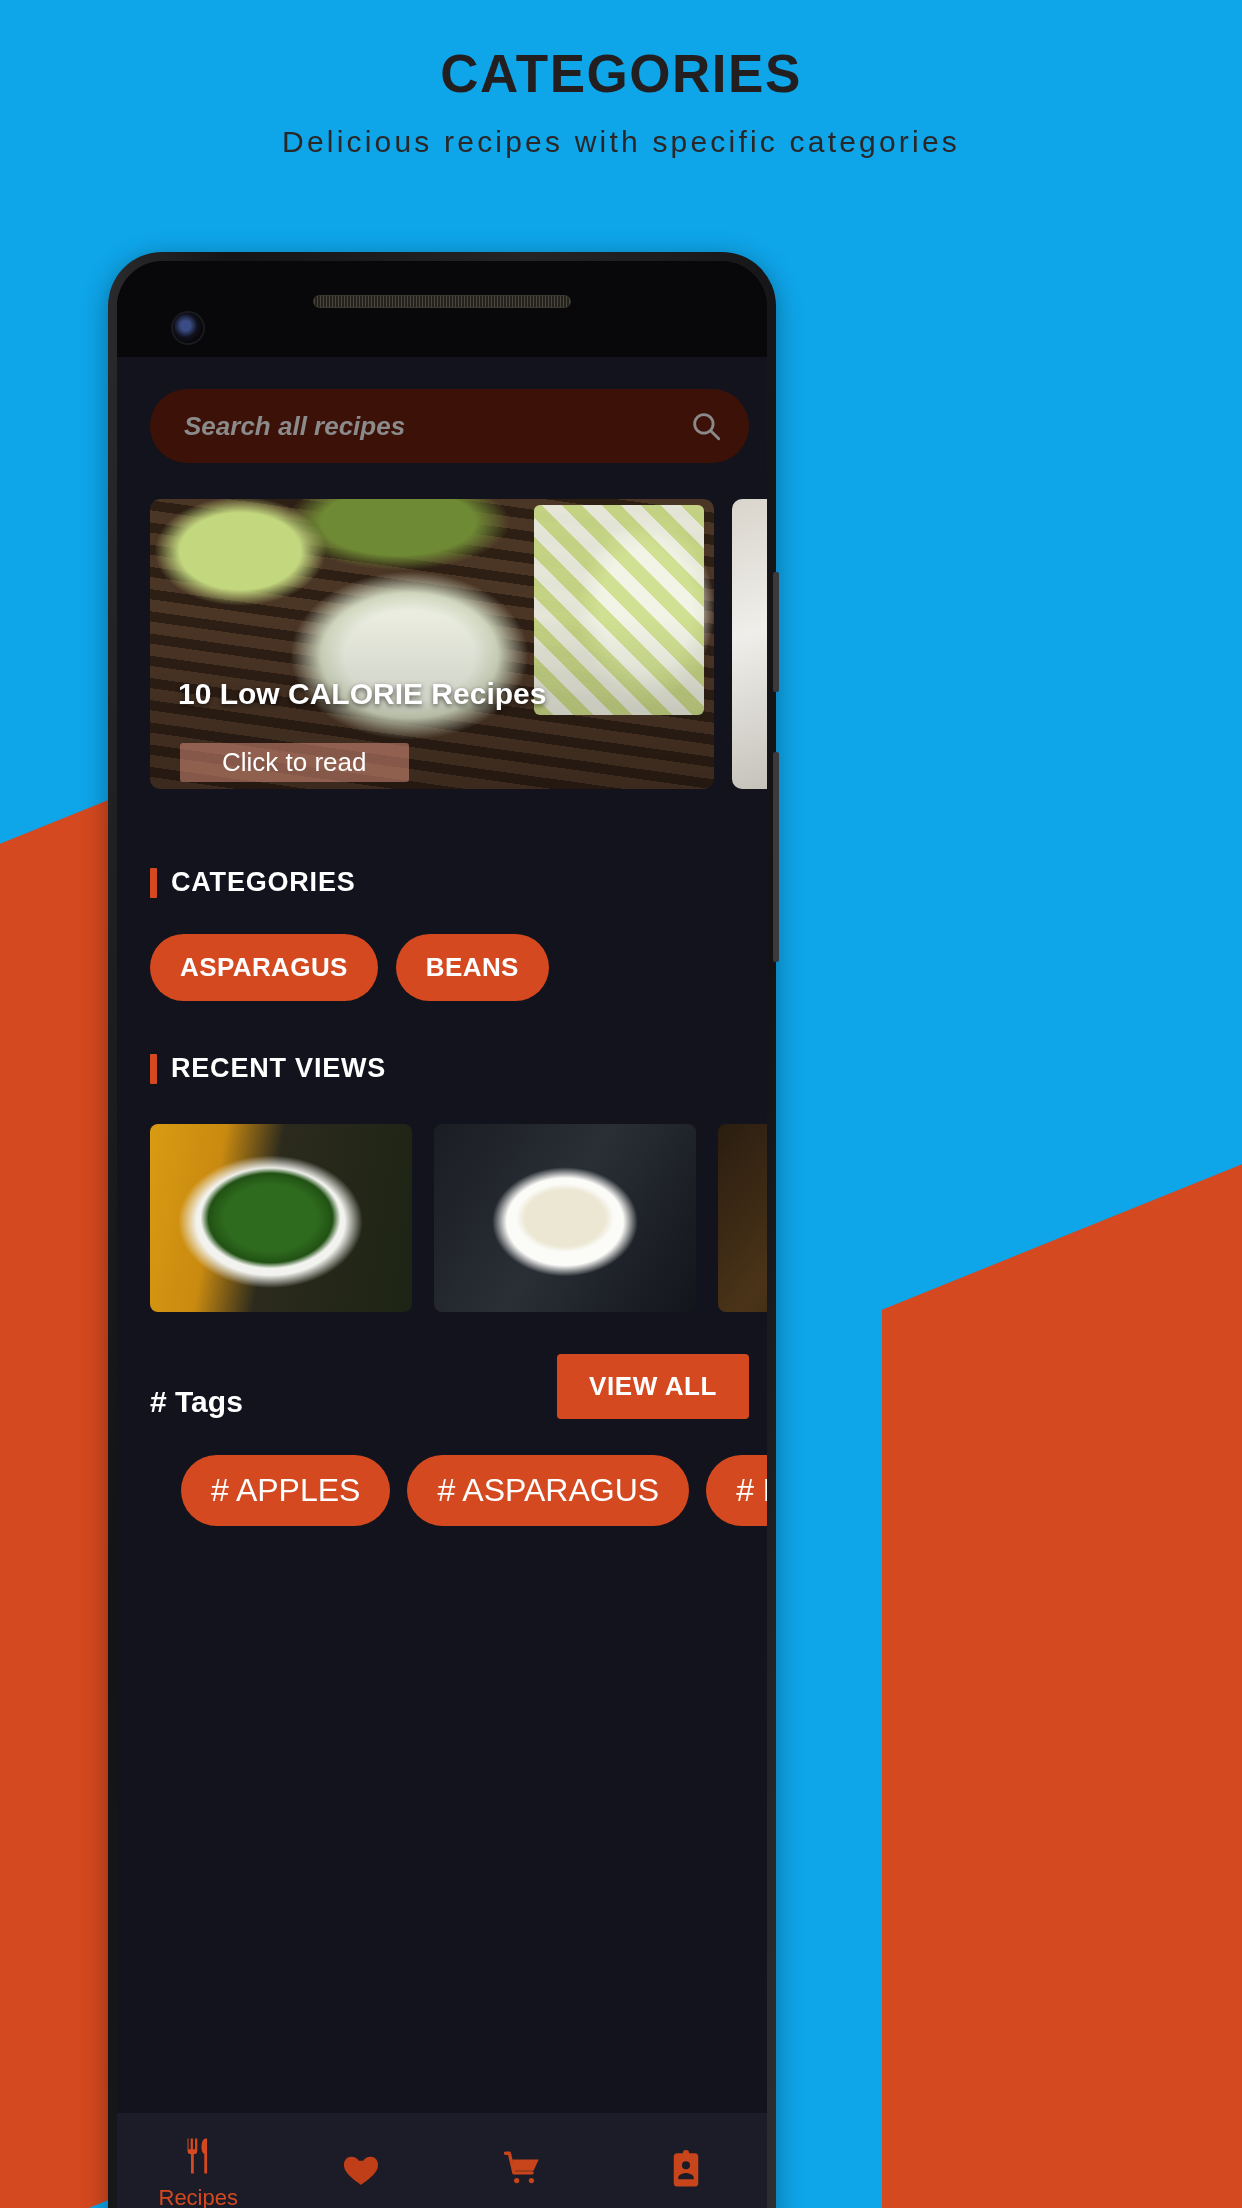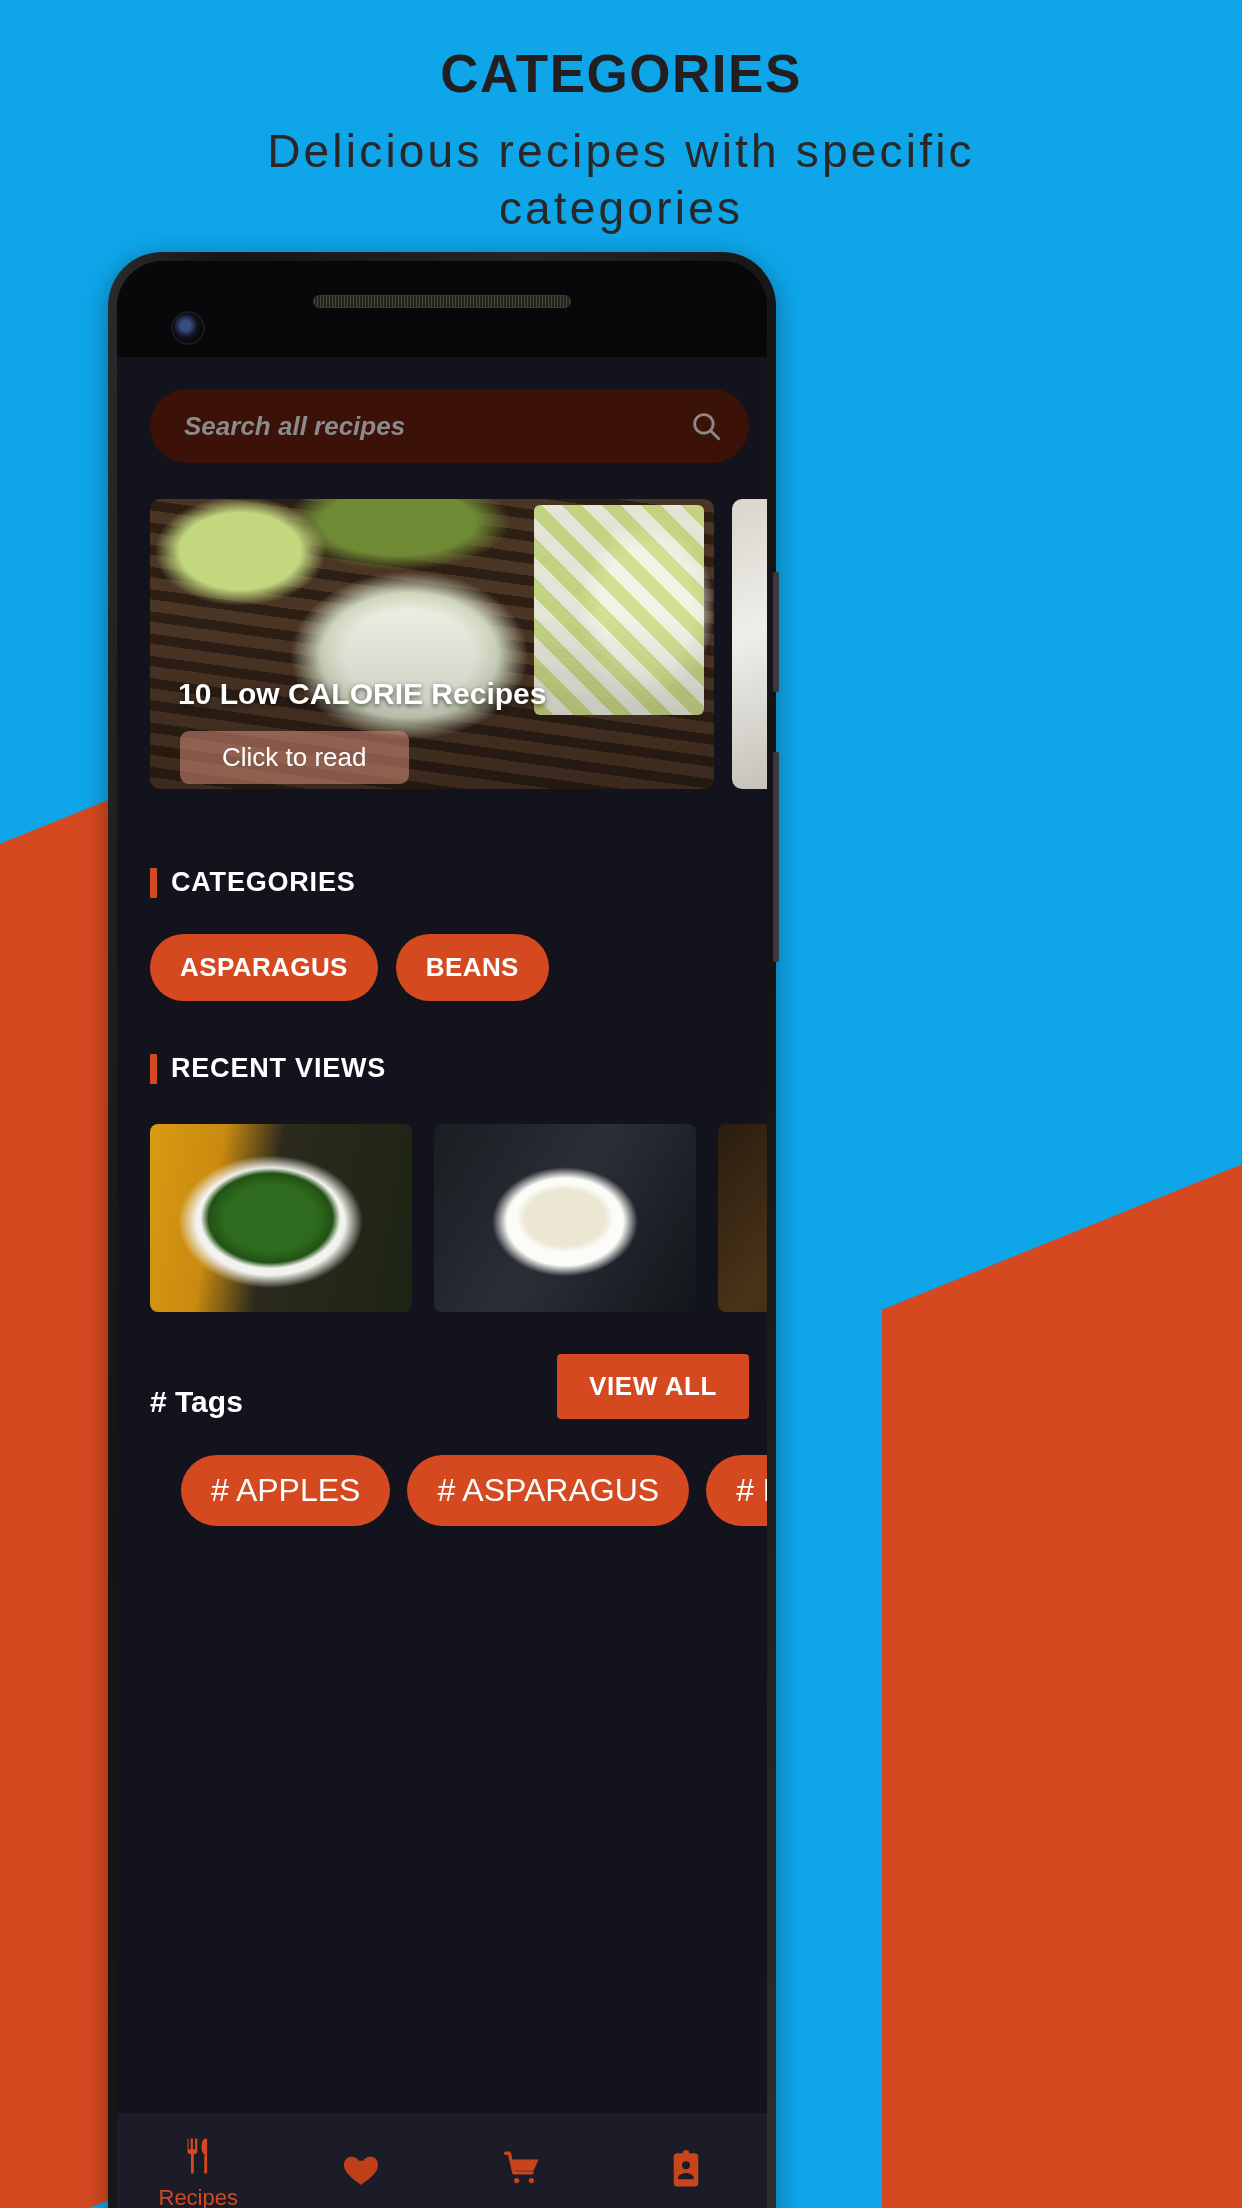--- a/index.html
+++ b/index.html
@@ -31,21 +31,21 @@
   
   .headline-wrap {
     position: absolute; top: 44px; left: 0; width: 1242px; text-align: center; z-index: 5;
   }
   .headline {
     font-size: 53px; font-weight: 700; letter-spacing: 1.5px; color: #231f20;
     line-height: 1.15;
   }
   .subhead {
     margin-top: 18px;
-    font-size: 46px; font-weight: 400; letter-spacing: 3.2px; color: #2a2728;
+    font-size: 30px; font-weight: 400; letter-spacing: 3.2px; color: #2a2728;
     line-height: 1.25;
     padding: 0 200px;
   }
 
   
   .phone {
     position: absolute; left: 108px; top: 252px;
     width: 668px; height: 1990px;
     background: linear-gradient(95deg,#2b2b2d 0%, #141416 14%, #242427 50%, #131315 86%, #303033 100%);
     border-radius: 54px 54px 30px 30px;
@@ -119,24 +119,24 @@
       radial-gradient(ellipse 140px 60px at 44% 8%, #6f8a34 0 55%, rgba(0,0,0,0) 80%),
       radial-gradient(ellipse 90px 120px at 88% 38%, #e7eadf 0 50%, rgba(0,0,0,0) 76%),
       repeating-linear-gradient(8deg, #4b3525 0 12px, #2e1f15 12px 22px);
   }
   .soup-overlay { position:absolute; inset:0; background: linear-gradient(180deg, rgba(0,0,0,0) 40%, rgba(0,0,0,.22) 100%); }
   .card-title {
     position: absolute; left: 28px; top: 178px; color: #fff; font-size: 30px; font-weight: 700;
     text-shadow: 0 2px 5px rgba(0,0,0,.6);
   }
   .click-btn {
-    position: absolute; left: 30px; top: 232px;
+    position: absolute; left: 30px; top: 244px;
     background: rgba(214,140,120,.55);
     color: #fff; font-size: 26px; font-weight: 400;
-    padding: 11px 42px; border-radius: 9px;
+    padding: 4px 42px; border-radius: 3px;
   }
   .napkin {
     position:absolute; right: 10px; top: 6px; width: 170px; height: 210px; border-radius: 6px;
     background: repeating-linear-gradient(45deg, #cfe08c 0 14px, #f2f5e6 14px 28px);
     opacity: .92;
   }
 
   
   .section-head { display: flex; align-items: center; gap: 14px; padding-left: 33px; }
   .accent-bar { width: 7px; height: 30px; background: #D4491F; border-radius: 1px; }

